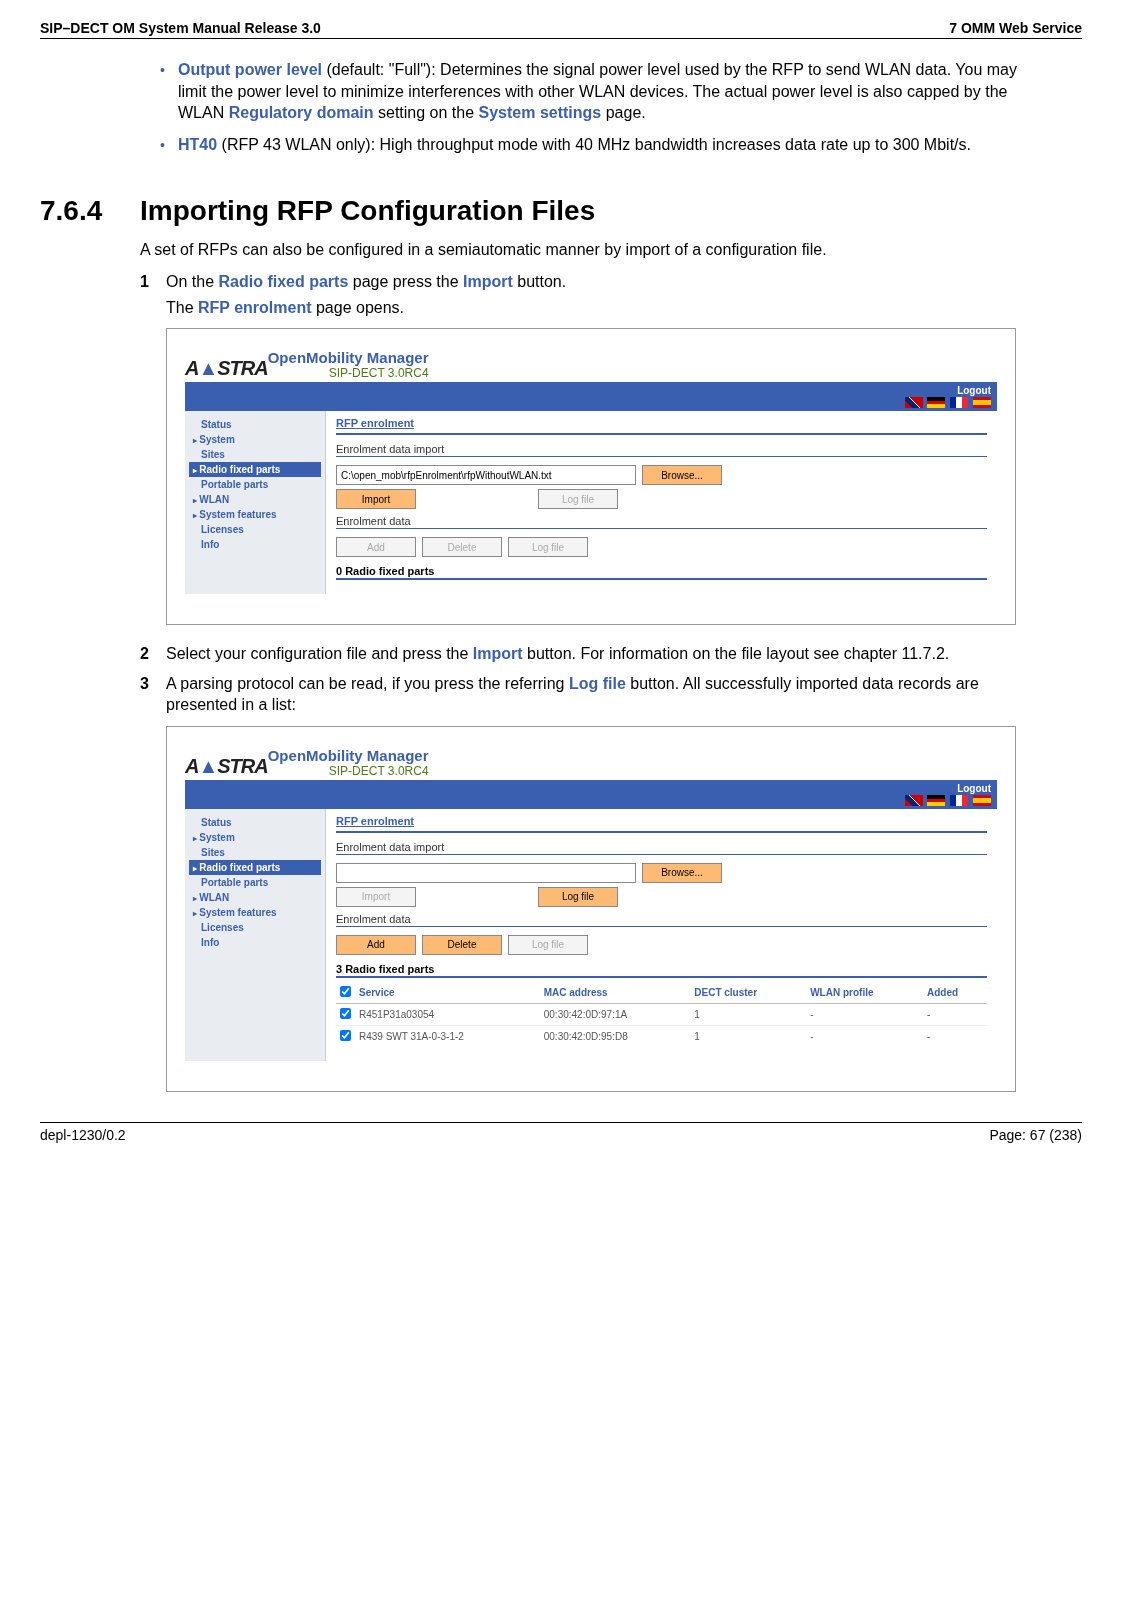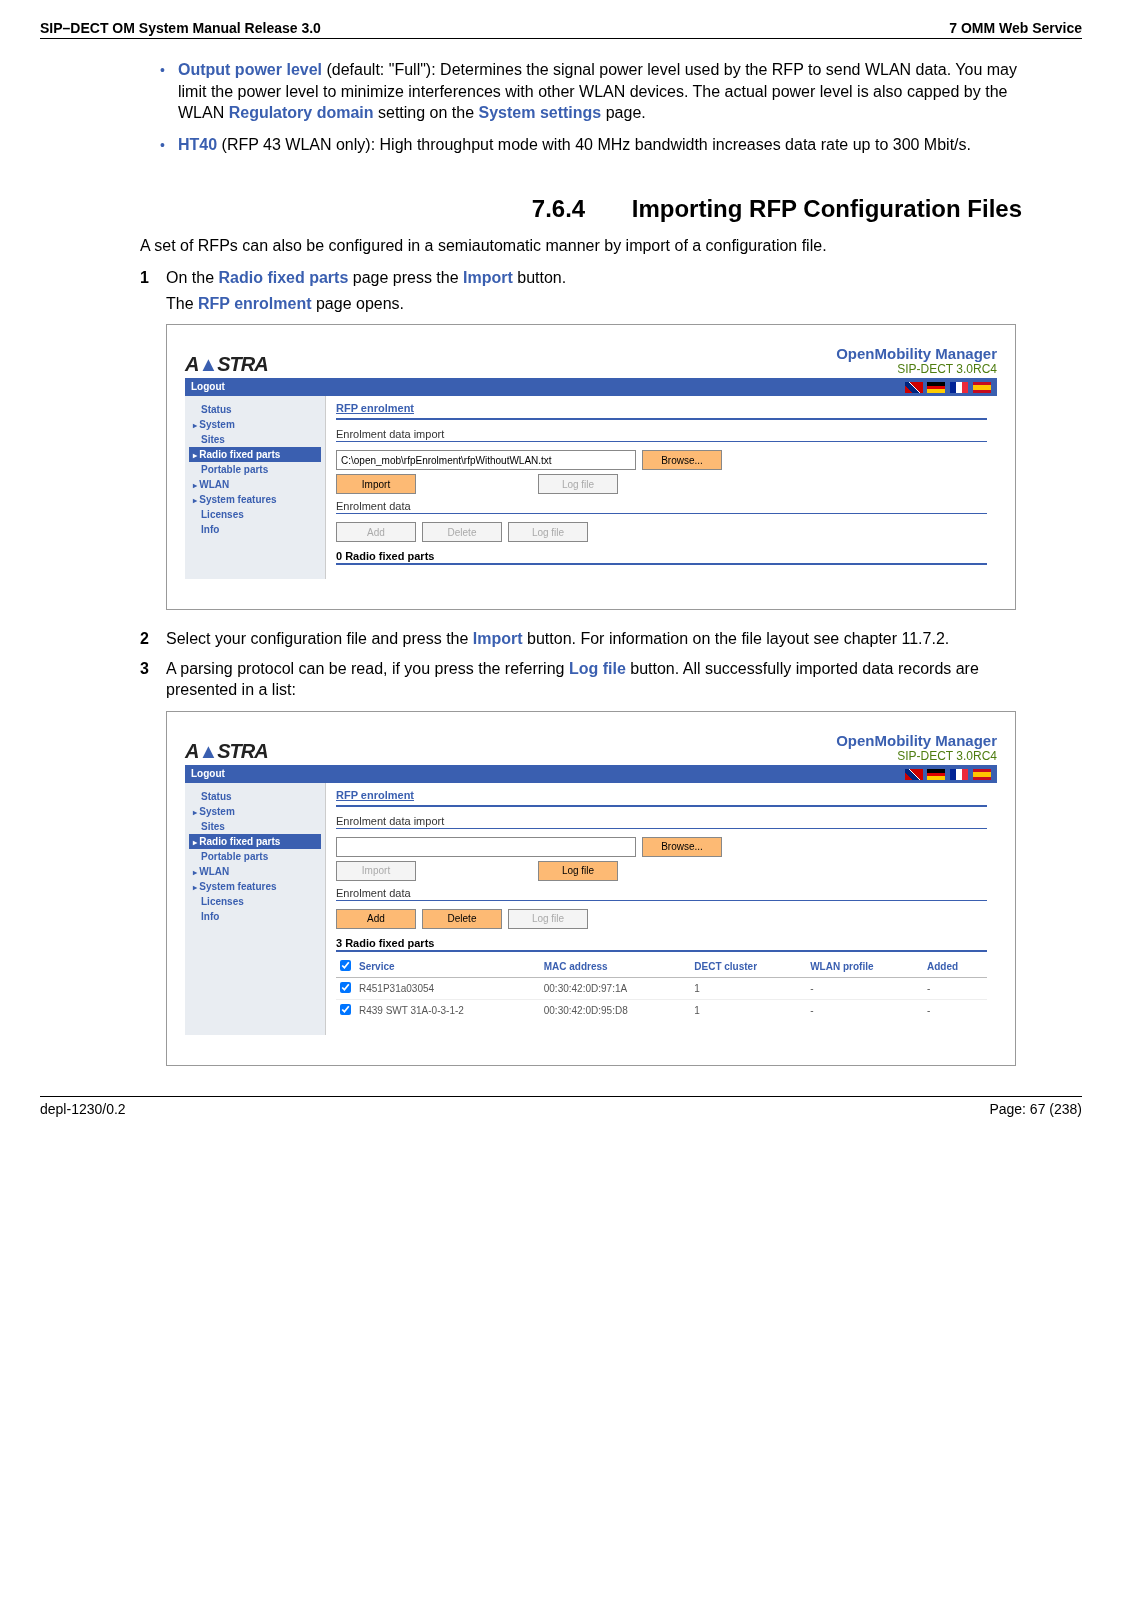--- a/index.html
+++ b/index.html
@@ -38,26 +38,25 @@
   ul.bullets li::before {
     content: "•";
     position: absolute;
     left: 0;
     color: #3a5fb0;
     font-size: 14px;
     top: 2px;
   }
   .bold-blue { font-weight: bold; color: #3a5fb0; }
   h2.section-heading {
-    font-size: 24px;
+    font-size: 28px;
     font-weight: bold;
     margin-top: 40px;
     margin-bottom: 12px;
     display: flex;
-    justify-content: flex-end;
   }
   h2.section-heading .num { width: 100px; }
   .body-text {
     margin-left: 0;
     line-height: 1.35;
     margin-bottom: 10px;
   }
   ol.steps {
     list-style: none;
     margin-left: 0;
@@ -80,21 +79,20 @@
   .screenshot-frame {
     border: 1px solid #999;
     margin: 10px 0 18px 26px;
     background: #fff;
     padding: 20px 18px 30px 18px;
     font-size: 11px;
   }
   .frame-wide { width: 850px; }
   .ss-top {
     display: flex;
-    justify-content: space-between;
     align-items: flex-end;
     margin-bottom: 2px;
   }
   .ss-logo {
     font-family: Arial, sans-serif;
     font-weight: 900;
     font-size: 20px;
     letter-spacing: -1px;
     font-style: italic;
     color: #222;
@@ -104,21 +102,22 @@
   .ss-title1 { color: #3a5fb0; font-weight: bold; font-size: 15px; }
   .ss-title2 { color: #4d7c0f; font-weight: normal; font-size: 12px; }
   .ss-bar {
     background: #3a5fb0;
     color: #fff;
     font-size: 10px;
     font-weight: bold;
     padding: 3px 6px;
     display: flex;
     justify-content: space-between;
-    align-items: flex-start;
+    align-items: flex-end;
+    flex-direction: column;
   }
   .flags span {
     display: inline-block;
     width: 18px;
     height: 11px;
     margin-left: 2px;
     vertical-align: middle;
   }
   .flag-uk { background: linear-gradient(45deg,#c00 25%,#00247d 25%,#00247d 50%,#fff 50%,#fff 55%,#c00 55%); }
   .flag-de { background: linear-gradient(#000 33%,#d00 33%,#d00 66%,#fc0 66%); }

